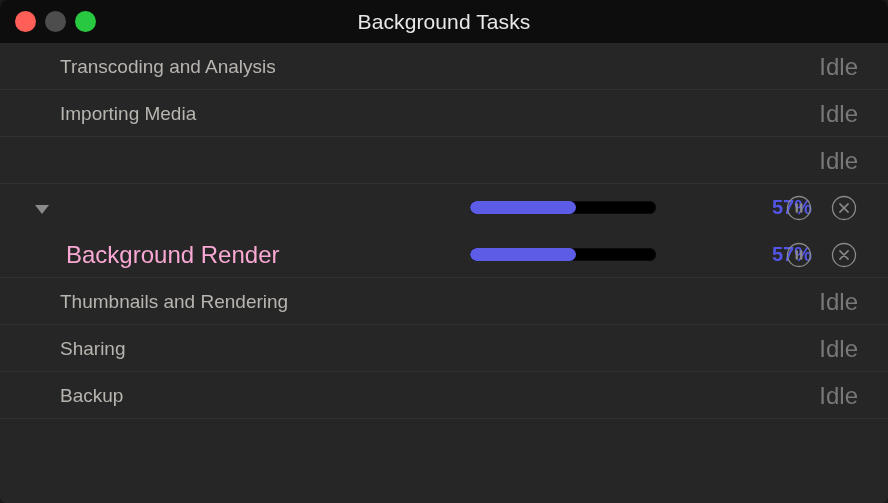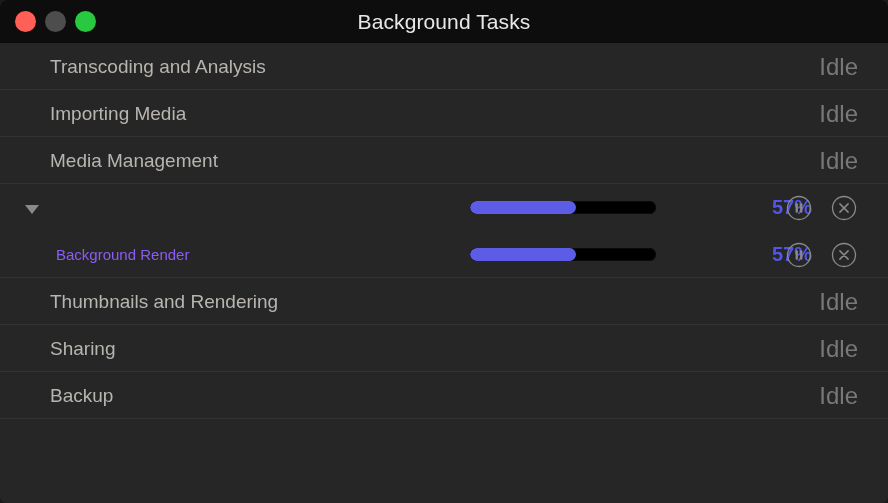--- a/index.html
+++ b/index.html
@@ -68,21 +68,21 @@
     height: 460px;
     box-sizing: border-box;
   }
 
   .task-row {
     position: relative;
     height: 47px;
     display: flex;
     align-items: center;
     box-sizing: border-box;
-    padding-left: 22px;
+    padding-left: 32px;
     padding-right: 30px;
   }
   .task-row.sep-below::after {
     content: "";
     position: absolute;
     left: 0;
     right: 0;
     bottom: 0;
     height: 1px;
     background: #323232;
@@ -108,22 +108,22 @@
   }
   .disclosure.spacer { }
 
   .task-label {
     color: #b8b5b0;
     font-size: 19px;
     white-space: nowrap;
     user-select: none;
   }
   .task-row.child .task-label {
-    font-size: 15px;
-    color: #8b5cf6;
+    font-size: 24px;
+    color: #f9a8d4;
   }
   .indent {
     flex: 0 0 34px;
   }
 
   .spacer-flex { flex: 1 1 auto; }
 
   
   .status-idle {
     color: #787878;
@@ -198,21 +198,20 @@
         <span class="status-idle">Idle</span>
       </div>
       <div class="task-row sep-below">
         <span class="disclosure spacer"></span>
         <span class="task-label">Importing Media</span>
         <span class="spacer-flex"></span>
         <span class="status-idle">Idle</span>
       </div>
       <div class="task-row sep-below">
         <span class="disclosure spacer"></span>
-        <span class="task-label">Media Management</span>
         <span class="spacer-flex"></span>
         <span class="status-idle">Idle</span>
       </div>
       <div class="task-row">
         <span class="disclosure open"></span>
         <span class="spacer-flex"></span>
         <div class="progress-wrap">
           <div class="progress-track">
             <div class="progress-fill" style="width: 57%; background: rgb(92, 92, 230);"></div>
           </div>

